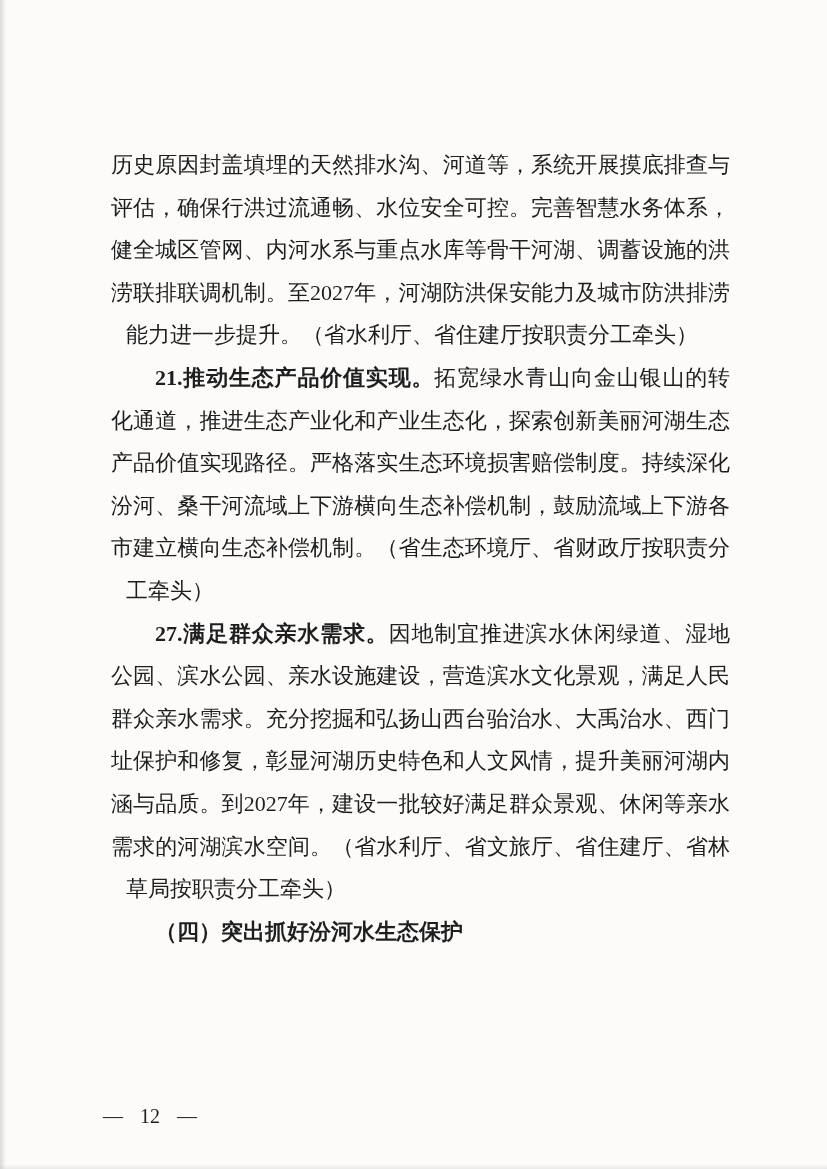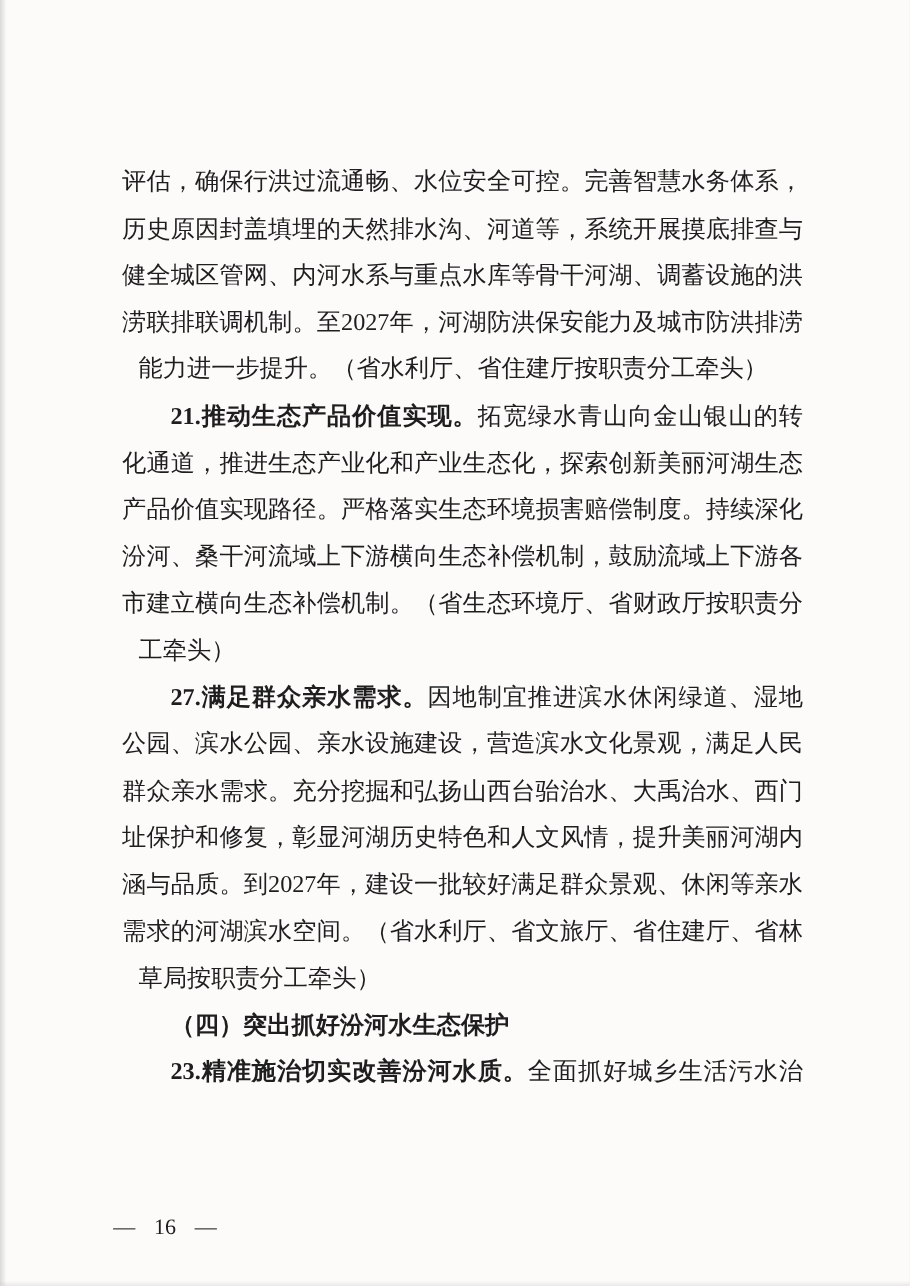--- a/index.html
+++ b/index.html
@@ -62,22 +62,22 @@
 </head>
 <body>
 
 <div class="page">
   <div class="edge-left"></div>
   <div class="edge-bottom"></div>
 
   <div class="content">
 
     <div class="para">
+      <div class="line">历史原因封盖填埋的天然排水沟、河道等，系统开展摸底排查与</div>
       <div class="line">评估，确保行洪过流通畅、水位安全可控。完善智慧水务体系，</div>
-      <div class="line">历史原因封盖填埋的天然排水沟、河道等，系统开展摸底排查与</div>
       <div class="line">健全城区管网、内河水系与重点水库等骨干河湖、调蓄设施的洪</div>
       <div class="line">涝联排联调机制。至2027年，河湖防洪保安能力及城市防洪排涝</div>
       <div class="line end">能力进一步提升。（省水利厅、省住建厅按职责分工牵头）</div>
     </div>
 
     <div class="para">
       <div class="line ind"><span class="lead">21.推动生态产品价值实现。</span><span>拓宽绿水青山向金山银山的转</span></div>
       <div class="line">化通道，推进生态产业化和产业生态化，探索创新美丽河湖生态</div>
       <div class="line">产品价值实现路径。严格落实生态环境损害赔偿制度。持续深化</div>
       <div class="line">汾河、桑干河流域上下游横向生态补偿机制，鼓励流域上下游各</div>
@@ -91,23 +91,22 @@
       <div class="line">群众亲水需求。充分挖掘和弘扬山西台骀治水、大禹治水、西门</div>
       <div class="line">址保护和修复，彰显河湖历史特色和人文风情，提升美丽河湖内</div>
       <div class="line">涵与品质。到2027年，建设一批较好满足群众景观、休闲等亲水</div>
       <div class="line">需求的河湖滨水空间。（省水利厅、省文旅厅、省住建厅、省林</div>
       <div class="line end">草局按职责分工牵头）</div>
     </div>
 
     <div class="line hd ind">（四）突出抓好汾河水生态保护</div>
 
     <div class="para">
-      <div class="line ind"><span class="lead">23.精准施治切实改善汾河水质。</span><span>全面抓好城乡生活污水治</span></div>
     </div>
 
   </div>
 
   <div class="footer">
     <span>—</span>
-    <span>16</span>
+    <span>12</span>
     <span>—</span>
   </div>
 </div>
 
 </body></html>

